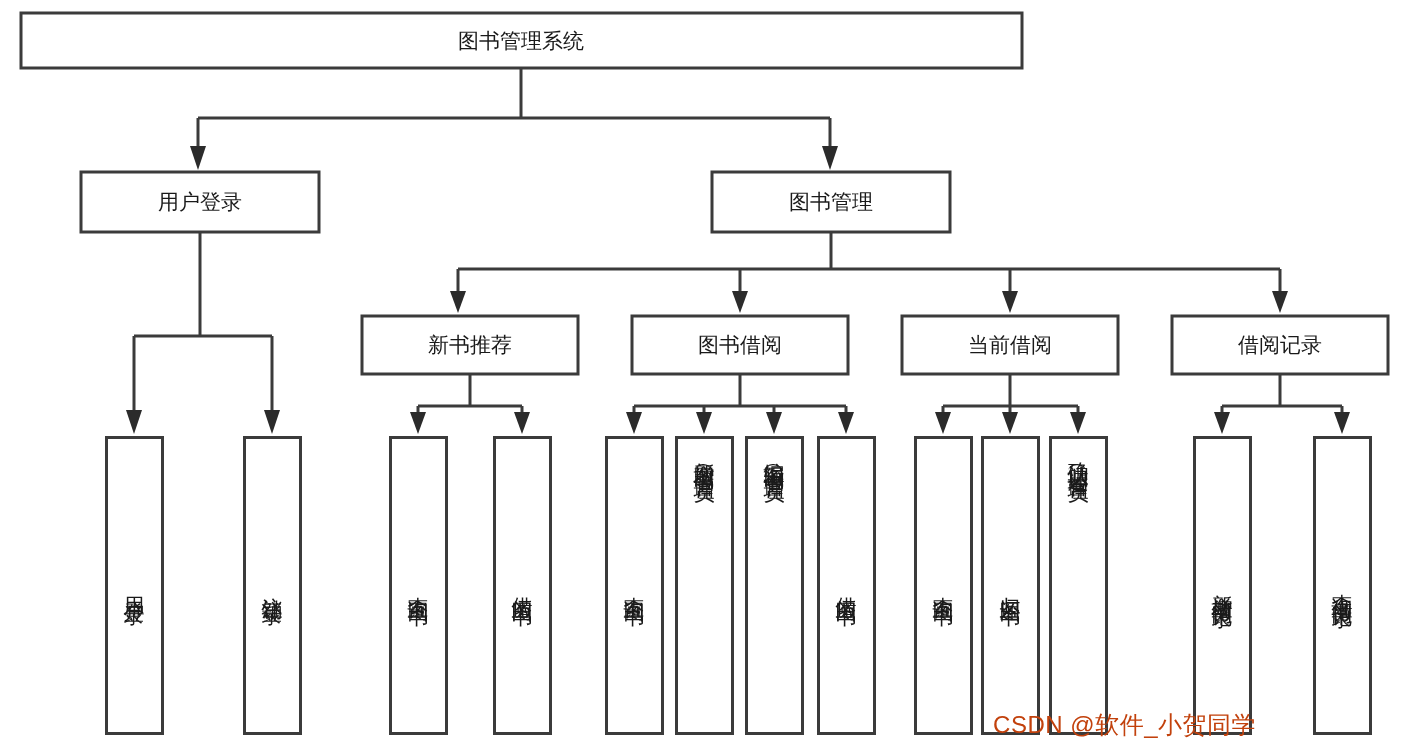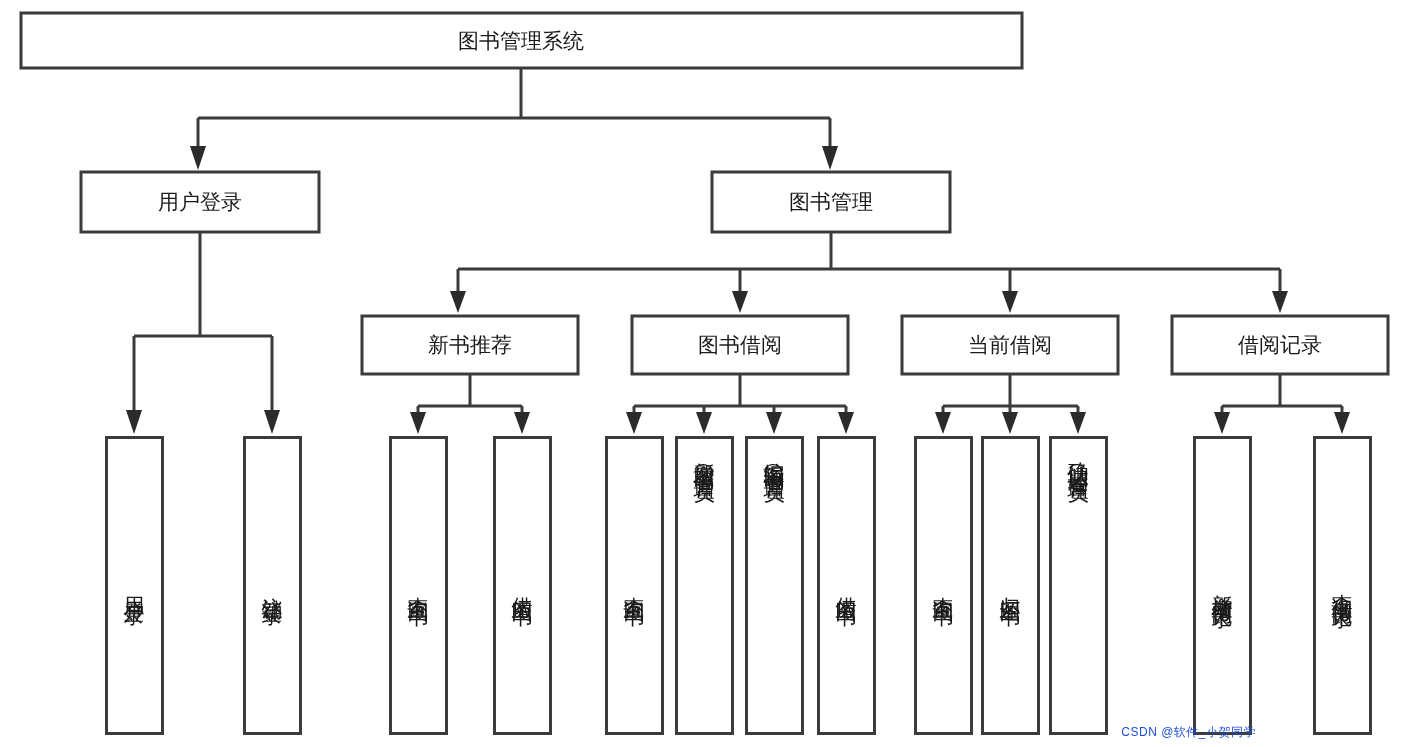--- a/index.html
+++ b/index.html
@@ -66,22 +66,22 @@
     fill: none;
   }
   .arrow-head {
     fill: #2b2b2b;
   }
   #watermark {
     position: absolute;
     right: 8px;
     bottom: 6px;
     font-family: "Liberation Sans", "DejaVu Sans", sans-serif;
-    font-size: 12px;
-    color: #1d4ed8;
+    font-size: 24px;
+    color: #c2410c;
     letter-spacing: 0.5px;
     white-space: nowrap;
     pointer-events: none;
     margin-top: 32px;
   }
 </style>
 </head>
 <body>
 
 <div id="chart-root">

